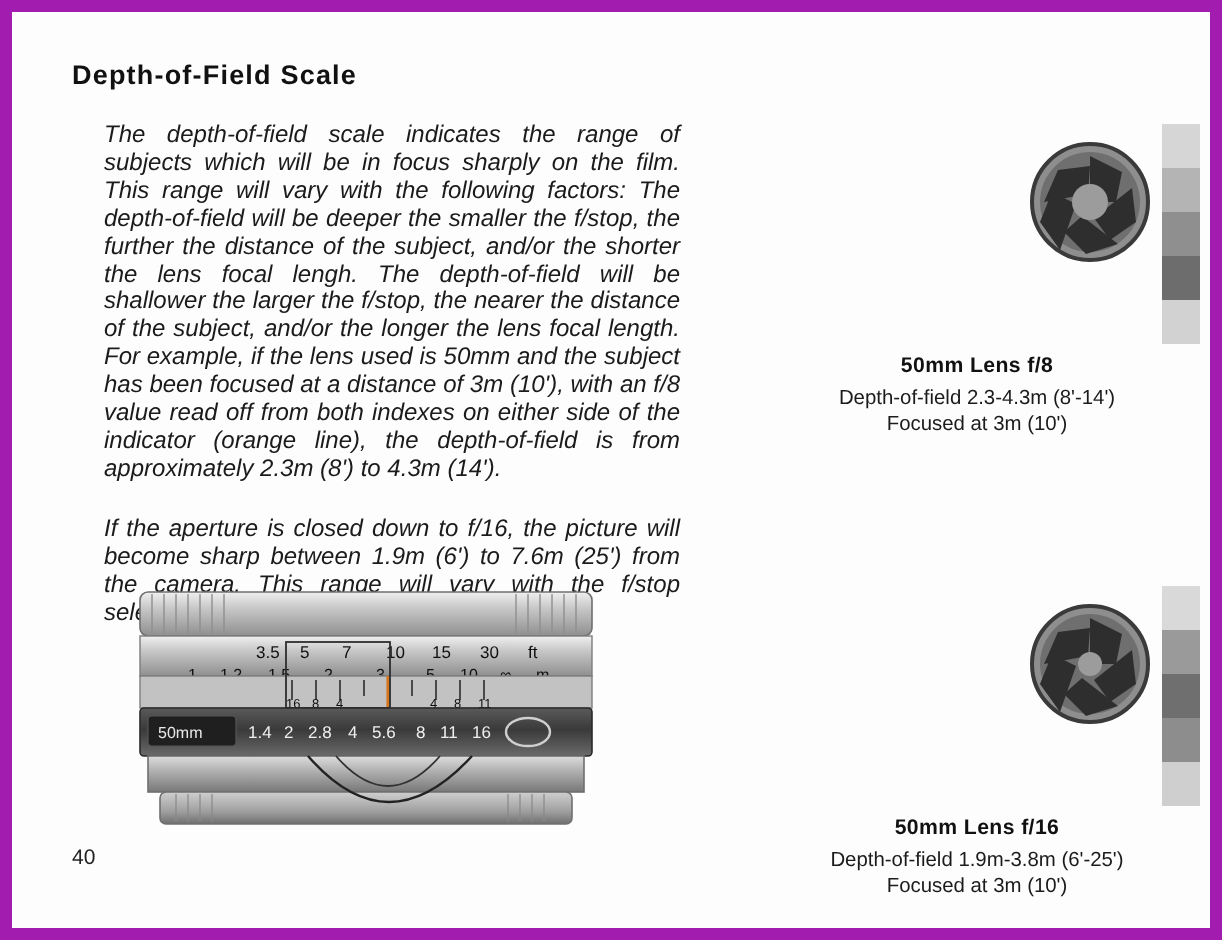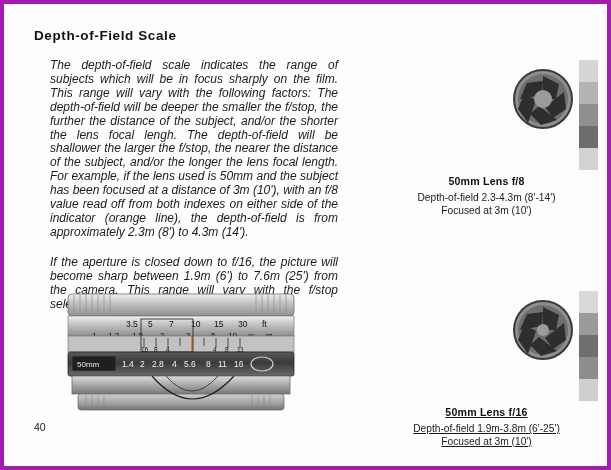--- a/index.html
+++ b/index.html
@@ -11,21 +11,21 @@
     height: 470px;
     background: #ffffff;
     font-family: "Liberation Sans", sans-serif;
     color: #1a1a1a;
     overflow: hidden;
     position: relative;
   }
   .page {
     position: absolute;
     inset: 0;
-    border: 4px solid #a21caf;
+    border: 6px solid #a21caf;
     box-sizing: border-box;
     background: #fdfdfd;
   }
 
   
   .left-col {
     position: absolute;
     left: 30px;
     top: 24px;
     width: 320px;
@@ -60,21 +60,21 @@
   .lens-svg { display: block; }
 
   
   .right-col {
     position: absolute;
     left: 375px;
     top: 56px;
     width: 215px;
   }
   .panel { position: relative; text-align: center; }
-  .panel + .panel { margin-top: 74px; text-decoration: underline; }
+  .panel + .panel { margin-top: 74px; }
 
   .aperture-row {
     position: relative;
     height: 115px;
   }
   .aperture-icon {
     position: absolute;
     left: 133px;
     top: 8px;
   }

